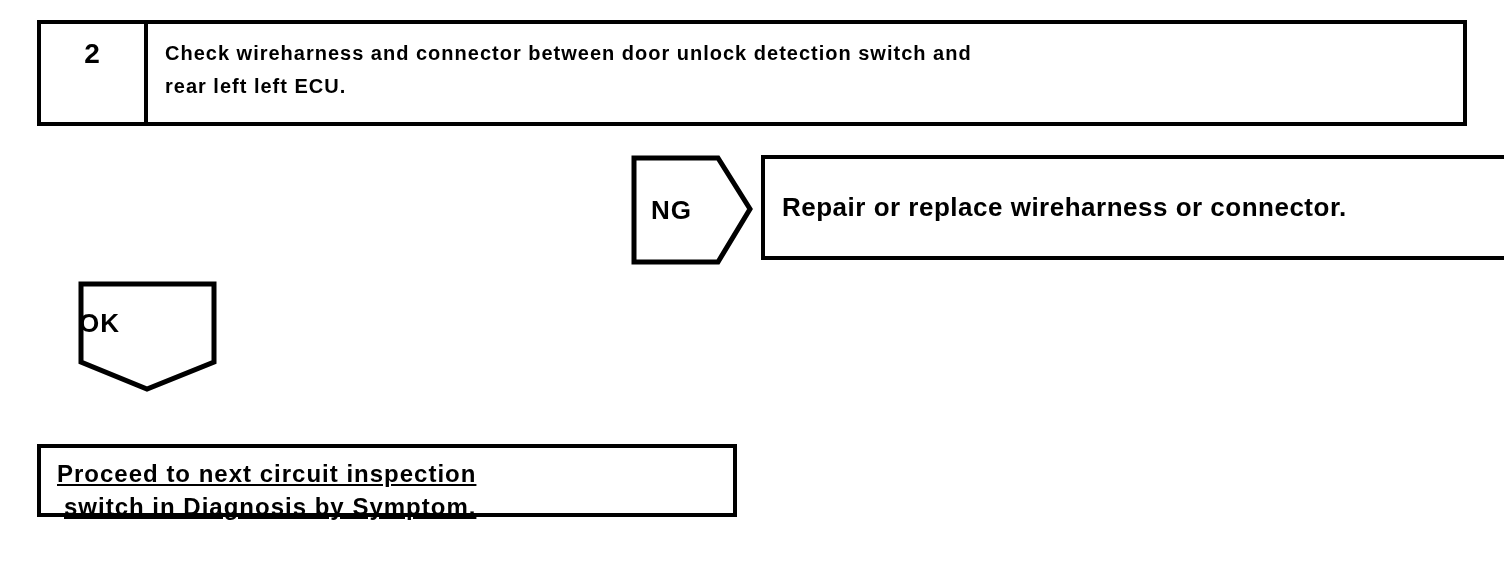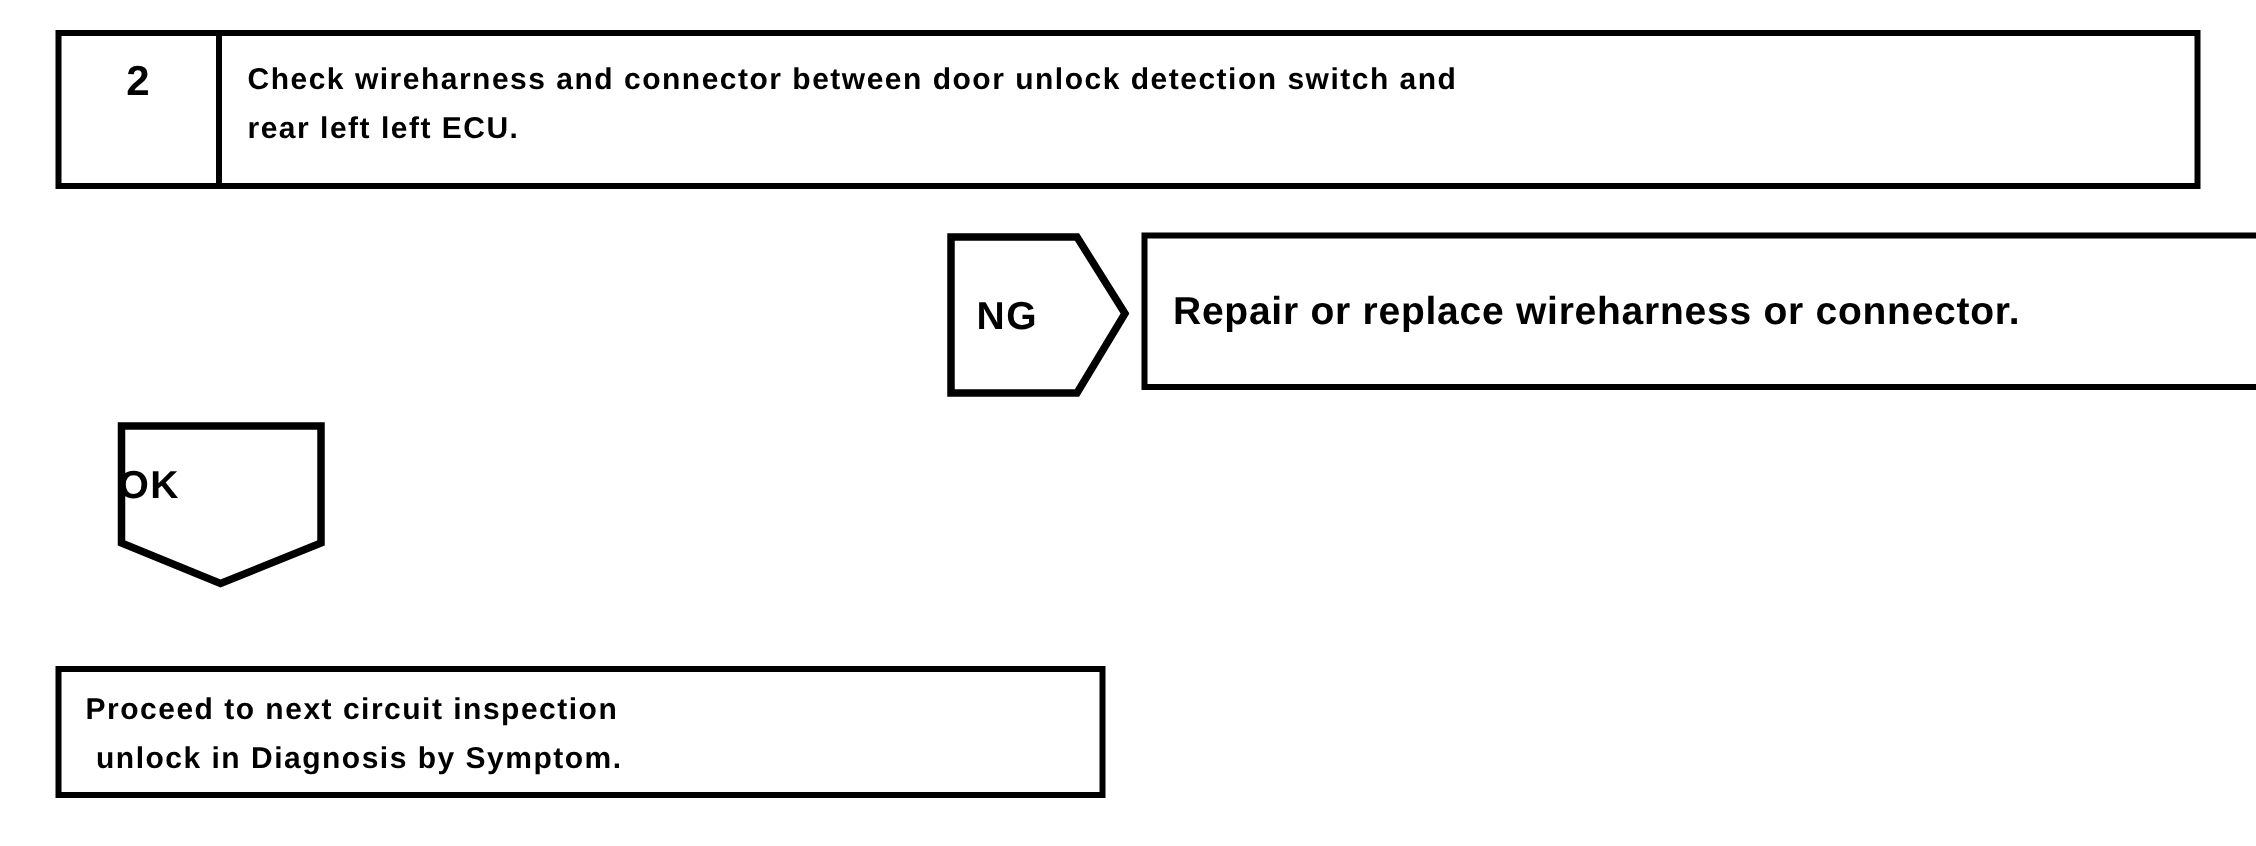--- a/index.html
+++ b/index.html
@@ -64,26 +64,27 @@
     align-items: center;
     padding-left: 17px;
     font-size: 26px;
     letter-spacing: 0.5px;
     white-space: nowrap;
     text-align: right;
   }
   
   .result-box {
     left: 37px; top: 444px;
-    width: 700px; height: 88px;
+    width: 700px; height: 73px;
     padding: 9px 12px 0 16px;
-    font-size: 20px;
+    font-size: 24px;
     line-height: 33px;
     letter-spacing: 1px;
     white-space: nowrap;
+    text-decoration: underline;
   }
   .result-box .line2 { padding-left: 7px; }
 </style>
 </head>
 <body>
 
 <div class="canvas">
 
   <div class="box step-box">
     <div class="step-num-cell">2</div>
@@ -106,16 +107,16 @@
 
   <div class="pent ok-pent">
     <svg width="140" height="112" viewBox="0 0 140 112">
       <polygon points="3,3 136,3 136,81 69,108 3,81" fill="#ffffff" stroke="#000000" stroke-width="5" stroke-linejoin="miter"></polygon>
     </svg>
     <span class="pent-label">OK</span>
   </div>
 
   <div class="box result-box">
     <div>Proceed to next circuit inspection</div>
-    <div class="line2">unlock in Diagnosis by Symptom.</div>
+    <div class="line2">switch in Diagnosis by Symptom.</div>
   </div>
 
 </div>
 
 </body></html>

